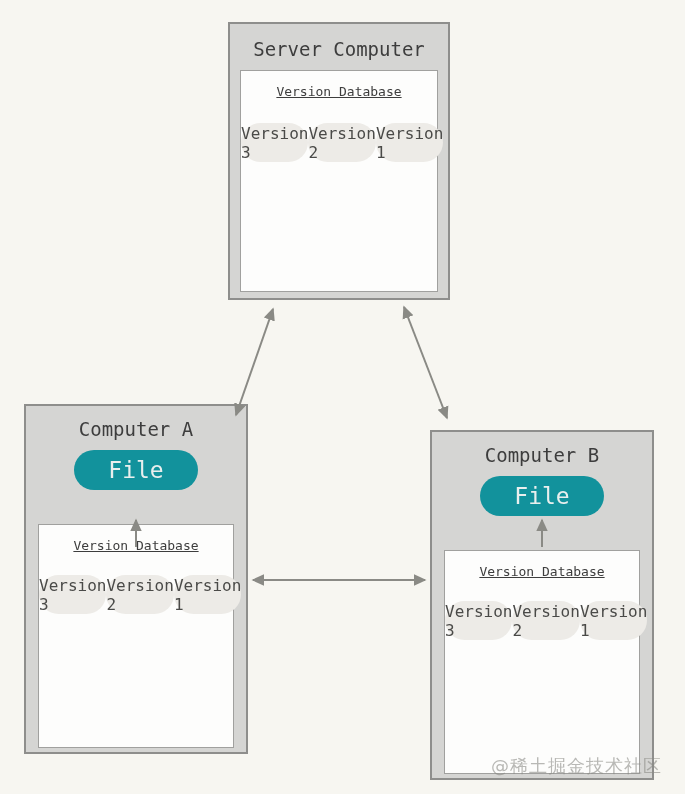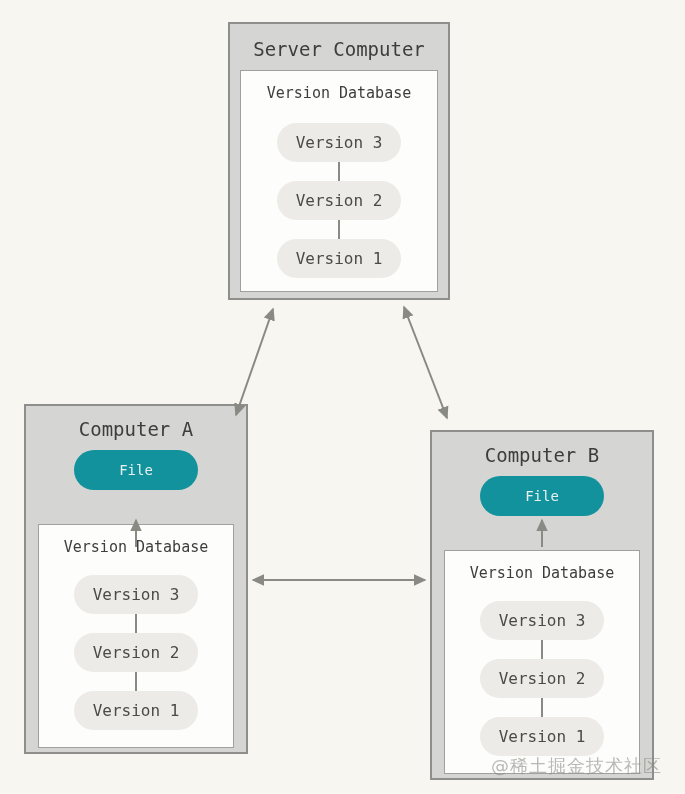--- a/index.html
+++ b/index.html
@@ -28,28 +28,29 @@
     color: var(--title-text, #3d3d3d);
   }
   .inner-box {
     position: absolute;
     background: var(--inner-fill, #fdfdfc);
     border: 1.5px solid var(--inner-border, #a0a09e);
   }
   .inner-title {
     margin-top: 13px;
     text-align: center;
-    font-size: 15px;
+    font-size: 13px;
     color: var(--title-text, #3d3d3d);
+    text-decoration: underline;
   }
   .pill-stack {
     position: absolute;
     left: 0; right: 0;
     display: flex;
-    flex-direction: column;
+    flex-direction: row;
     align-items: center;
   }
   .pill {
     width: 124px;
     height: 39px;
     border-radius: 20px;
     background: var(--pill-fill, #edebe7);
     color: var(--pill-text, #4a4a48);
     font-size: 16px;
     display: flex;
@@ -61,21 +62,21 @@
     height: 19px;
     background: var(--arrow, #8a8a85);
   }
   .file-pill {
     position: absolute;
     width: 124px;
     height: 40px;
     border-radius: 20px;
     background: var(--file-fill, #12929c);
     color: var(--file-text, #e9efee);
-    font-size: 14px;
+    font-size: 23px;
     display: flex;
     align-items: center;
     justify-content: center;
   }
   
   #server { left: 228px; top: 22px; width: 222px; height: 278px; }
   #server .node-title { top: 14px; }
   #server .inner-box { left: 10px; top: 46px; width: 198px; height: 222px; }
   #server .pill-stack { top: 52px; }
   

